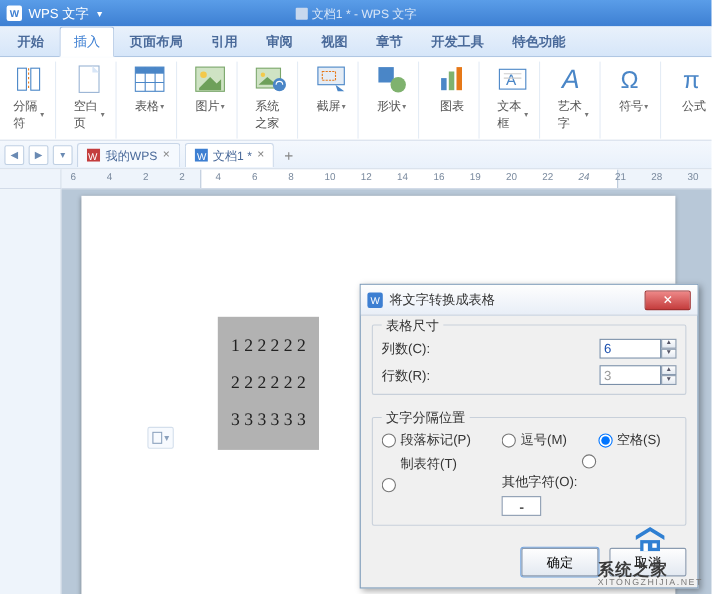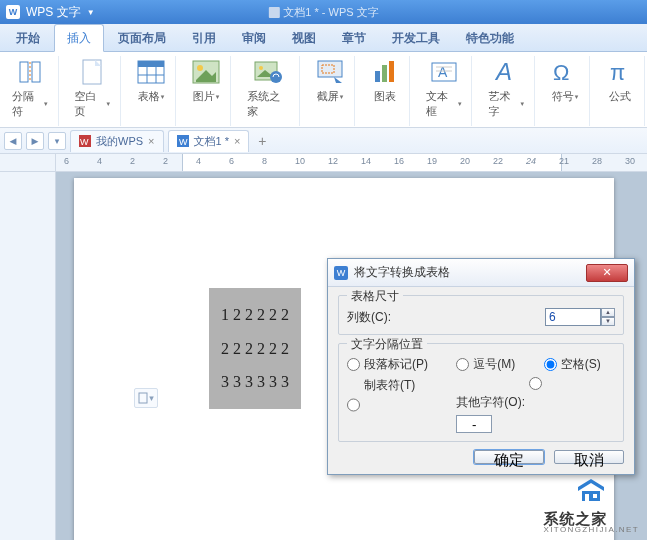--- a/index.html
+++ b/index.html
@@ -33,46 +33,46 @@
 .ruler-row { height:18px; display:flex;}
 .ruler-corner { width:56px; background:#eef4fb; border-right:1px solid #cfd9e6; border-bottom:1px solid #cfd9e6;}
 .hruler { flex:1; background:#eef4fb; border-bottom:1px solid #cfd9e6; position:relative; overflow:hidden; font-size:9px; color:#7a8a9e;}
 .hruler .m { position:absolute; top:2px;}
 .hruler .white { position:absolute; top:0; height:18px; background:#fff; border-left:1px solid #b8c8da; border-right:1px solid #b8c8da;}
 
 .workarea { display:flex; height:calc(540px - 24px - 28px - 76px - 26px - 18px); position:relative;}
 .vruler { width:56px; background:#eef4fb; border-right:1px solid #cfd9e6;}
 .canvas { flex:1; background:#b8c8d8; padding-top:6px; padding-left:18px; position:relative; overflow:hidden;}
 .page { width:540px; height:600px; background:#fff; box-shadow:0 1px 4px rgba(0,0,0,.35); position:relative;}
-.sel-block { position:absolute; left:124px; top:110px; background:#b2b2b2; padding:10px 12px; line-height:2.1;margin-left:11px;}
+.sel-block { position:absolute; left:124px; top:110px; background:#b2b2b2; padding:10px 12px; line-height:2.1;}
 .sel-block .row { font-family: "Times New Roman", serif; font-size:16px; color:#222; letter-spacing:0px;}
 .mini-toolbar { position:absolute; left:60px; top:210px; width:24px; height:20px; background:#f7fafe; border:1px solid #d4dfec; border-radius:2px; display:flex; align-items:center; justify-content:center; gap:1px; color:#8aa0bc; font-size:9px;}
 
 
 .dialog { position:absolute; right:12px; top:258px; width:308px; background:#f0f0f0; border:1px solid #7f9dbb; box-shadow:2px 2px 6px rgba(0,0,0,.35); font-size:12px;}
 .dlg-title { height:28px; background:linear-gradient(#fefefe,#e8eef7); border-bottom:1px solid #c8d3e2; display:flex; align-items:center; padding:0 6px; gap:6px;}
 .dlg-title .ic { width:14px; height:14px; background:#3d7fd2; border-radius:2px; display:flex; align-items:center; justify-content:center; color:#fff; font-size:9px;}
 .dlg-title .txt { flex:1; color:#333;}
 .dlg-title .close { width:42px; height:18px; background:linear-gradient(#e88,#c43d3d); border:1px solid #a03030; border-radius:2px; color:#fff; display:flex; align-items:center; justify-content:center; font-size:11px; cursor:pointer;}
 .dlg-body { padding:8px 10px 10px;}
-.fieldset { border:1px solid #c8d0da; border-radius:2px; padding:6px 8px 8px; margin-bottom:8px; position:relative;}
+.fieldset { border:1px solid #c8d0da; border-radius:2px; padding:6px 8px 8px; margin-bottom:20px; position:relative;}
 .fieldset .legend { position:absolute; top:-8px; left:8px; background:#f0f0f0; padding:0 4px; color:#333;}
 .frow { display:flex; align-items:center; margin-top:6px; gap:6px;}
 .frow label { width:76px; color:#333;}
 .spin { display:flex; align-items:center; margin-left:auto;}
 .spin input { width:56px; height:18px; border:1px solid #7a8fa8; padding:0 3px; font-size:12px; background:#fff;}
 .spin input[disabled] { color:#9a9a9a;}
 .spin .arrows { display:flex; flex-direction:column;}
 .spin .arrows div { width:14px; height:9px; border:1px solid #8a9bb0; background:linear-gradient(#fefefe,#e3e9f1); font-size:6px; line-height:6px; text-align:center; color:#556; cursor:pointer;}
 .rgrid { display:grid; grid-template-columns: auto auto auto; gap:4px 14px; margin-top:6px;}
 .radio-item { display:flex; gap:4px; color:#333; cursor:pointer;}
 .radio-item input { margin:0;}
 .other-inp { width:36px; height:18px; border:1px solid #8a9bb0; text-align:center; margin-left:4px;}
 .dlg-btns { display:flex; justify-content:flex-end; gap:10px; margin-top:6px;}
-.dlg-btns button { width:70px; height:14px; background:linear-gradient(#fefefe,#e3e9f1); border:1px solid #8a9bb0; border-radius:2px; cursor:pointer; font-size:15px;}
+.dlg-btns button { width:70px; height:26px; background:linear-gradient(#fefefe,#e3e9f1); border:1px solid #8a9bb0; border-radius:2px; cursor:pointer; font-size:12px;}
 .dlg-btns button.primary { box-shadow: 0 0 0 1px #6fa3e2; }
 
 .watermark { position:absolute; right:8px; bottom:6px; display:flex; align-items:center; gap:6px;flex-direction:column;}
 .watermark .logo { width:34px; height:28px; }
 .watermark .wt { display:flex; flex-direction:column; line-height:1;}
 .watermark .wt .cn { font-size:15px; font-weight:bold; color:#3a3a3a; letter-spacing:1px;}
 .watermark .wt .en { font-size:8px; color:#7a7a7a; letter-spacing:1.4px;}
 </style>
 </head>
 <body>
@@ -181,20 +181,34 @@
     <div class="big-btn">
       <div class="ic">
           <svg width="28" height="26">
             <rect x="2" y="2" width="24" height="16" fill="#e4ecf5" stroke="#4a86c7"></rect>
             <rect x="6" y="6" width="12" height="8" fill="none" stroke="#e67818" stroke-dasharray="2 1"></rect>
             <polygon points="18,18 26,24 20,24" fill="#4a86c7"></polygon>
           </svg>
         </div>
       <div class="lbl">
           <span>截屏</span>
+          <span class="dd-ar">▾</span>
+        </div>
+    </div>
+  </div>
+  <div class="rgroup">
+    <div class="big-btn">
+      <div class="ic">
+          <svg width="28" height="26">
+            <rect x="2" y="2" width="14" height="14" fill="#4a86c7"></rect>
+            <circle cx="20" cy="18" r="7" fill="#7fb26e"></circle>
+          </svg>
+        </div>
+      <div class="lbl">
+          <span>形状</span>
           <span class="dd-ar">▾</span>
         </div>
     </div>
   </div>
   <div class="rgroup">
     <div class="big-btn">
       <div class="ic">
           <svg width="26" height="26">
             <rect x="3" y="12" width="5" height="11" fill="#4a86c7"></rect>
             <rect x="10" y="6" width="5" height="17" fill="#7fb26e"></rect>
@@ -336,20 +350,30 @@
     <div class="txt">将文字转换成表格</div>
     <div class="close">✕</div>
   </div>
   <div class="dlg-body">
     <div class="fieldset">
       <div class="legend">表格尺寸</div>
       <div class="frow">
         <label>列数(C):</label>
         <div class="spin">
           <input type="text" style="color: rgb(26, 79, 174);" value="6">
+          <div class="arrows">
+              <div>▲</div>
+              <div>▼</div>
+            </div>
+        </div>
+      </div>
+      <div class="frow">
+        <label>行数(R):</label>
+        <div class="spin">
+          <input type="text" disabled="" value="3" style="">
           <div class="arrows">
               <div>▲</div>
               <div>▼</div>
             </div>
         </div>
       </div>
     </div>
     <div class="fieldset">
       <div class="legend">文字分隔位置</div>
       <div class="rgrid">

